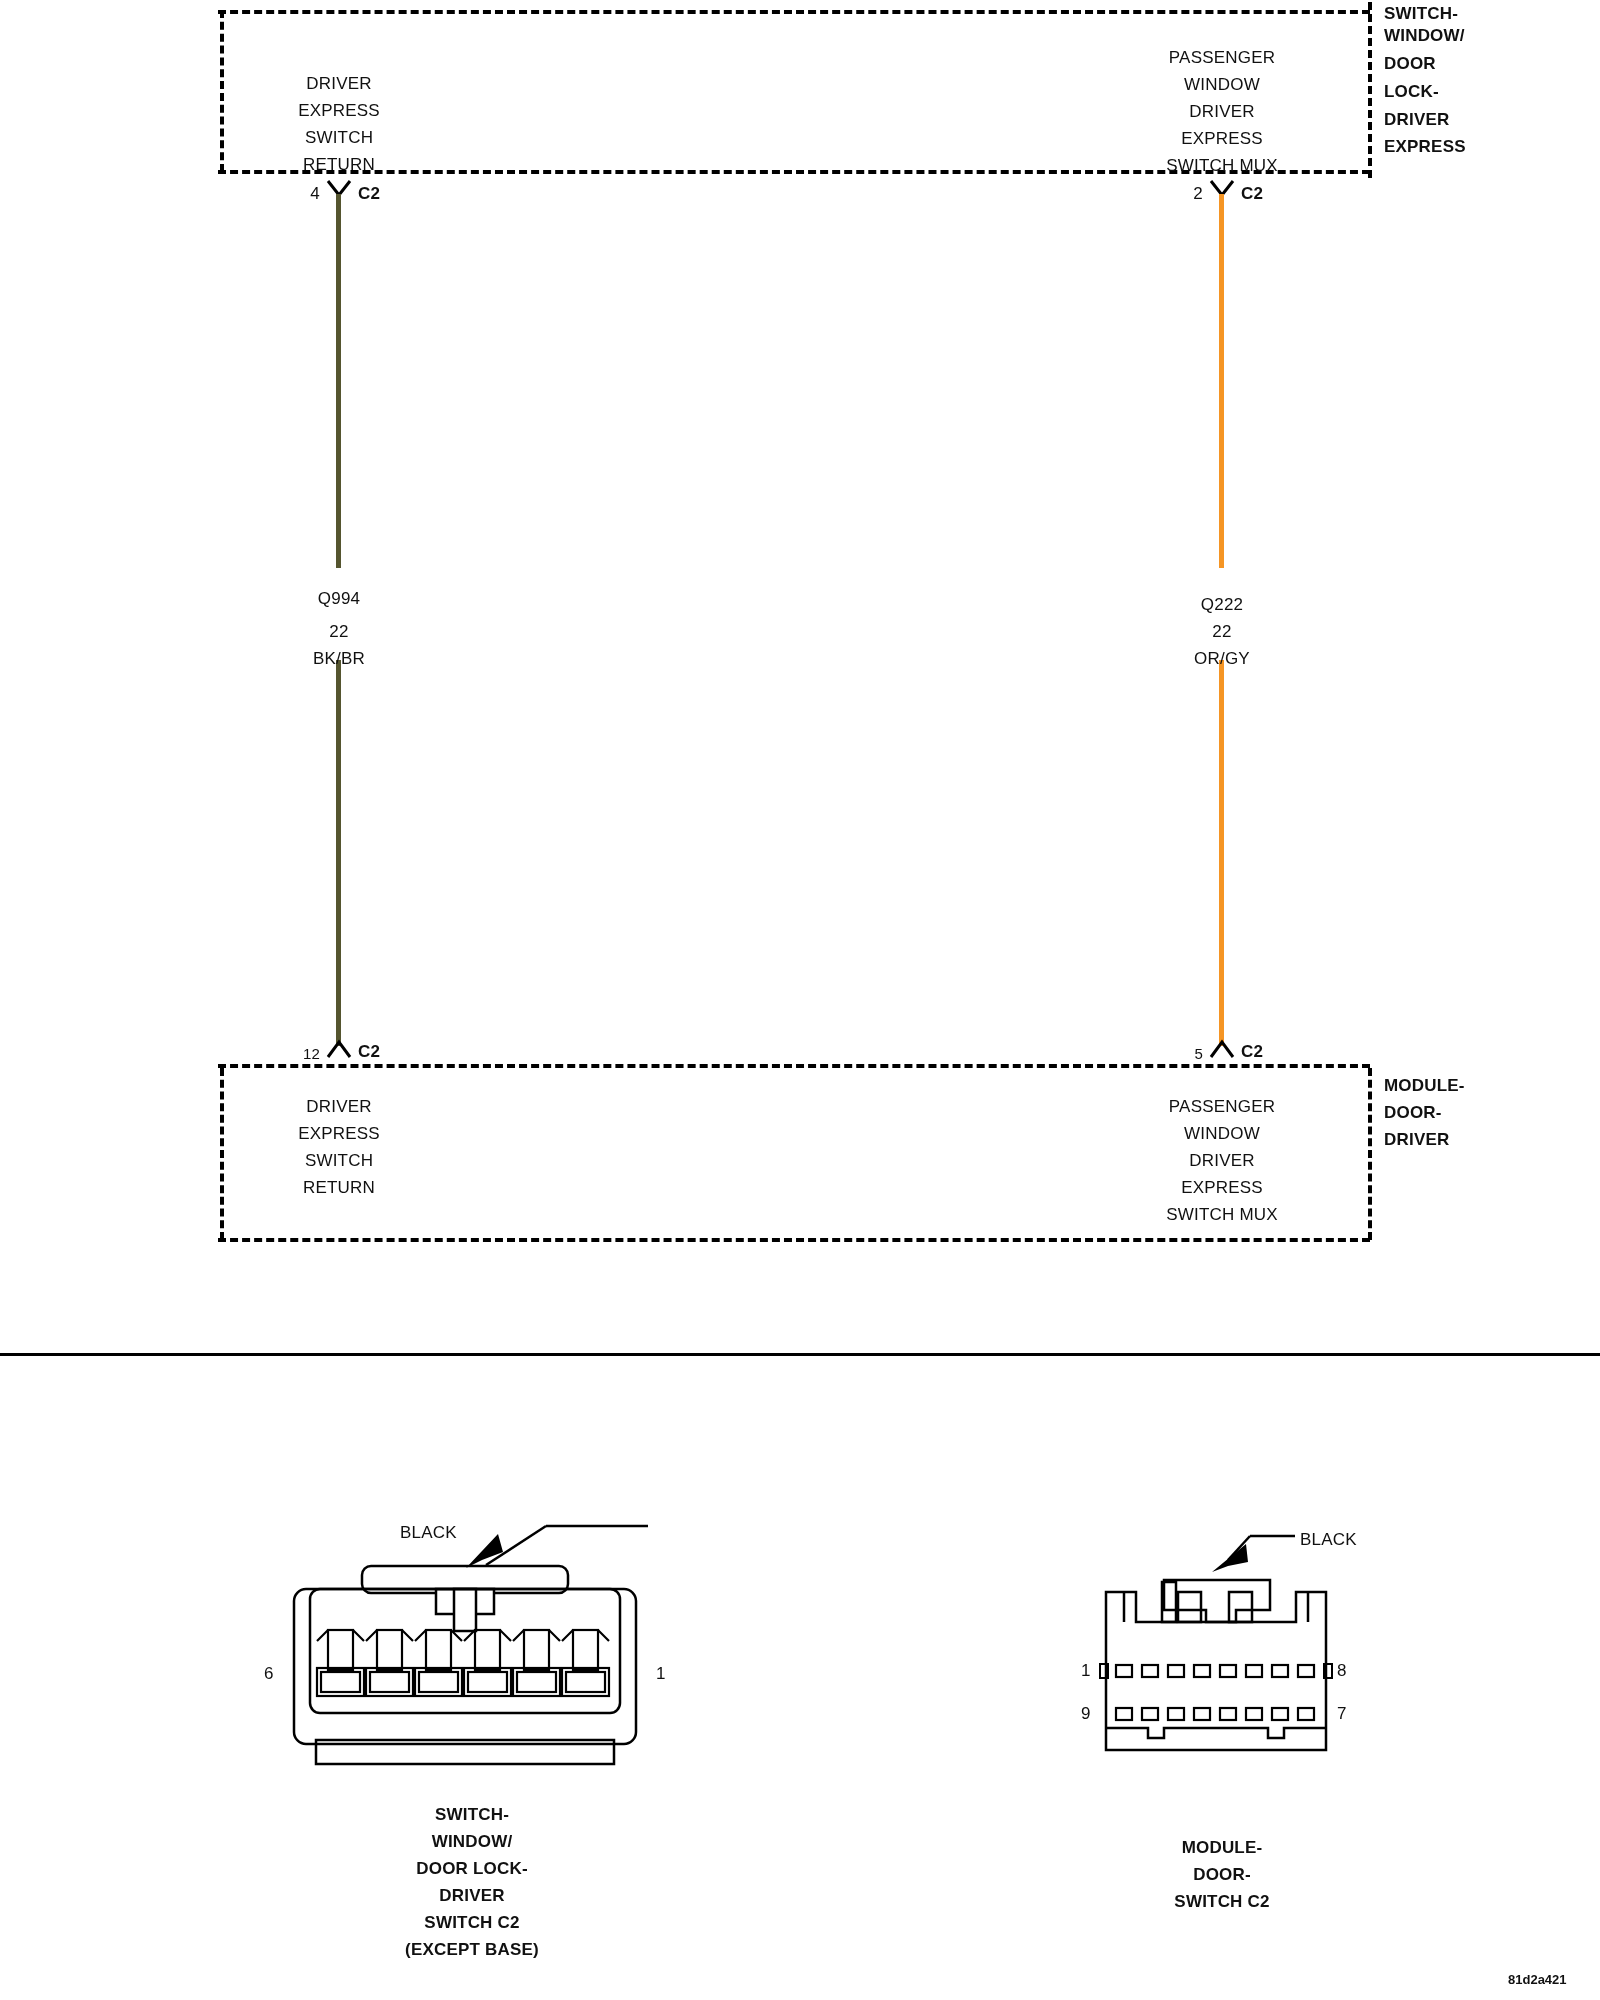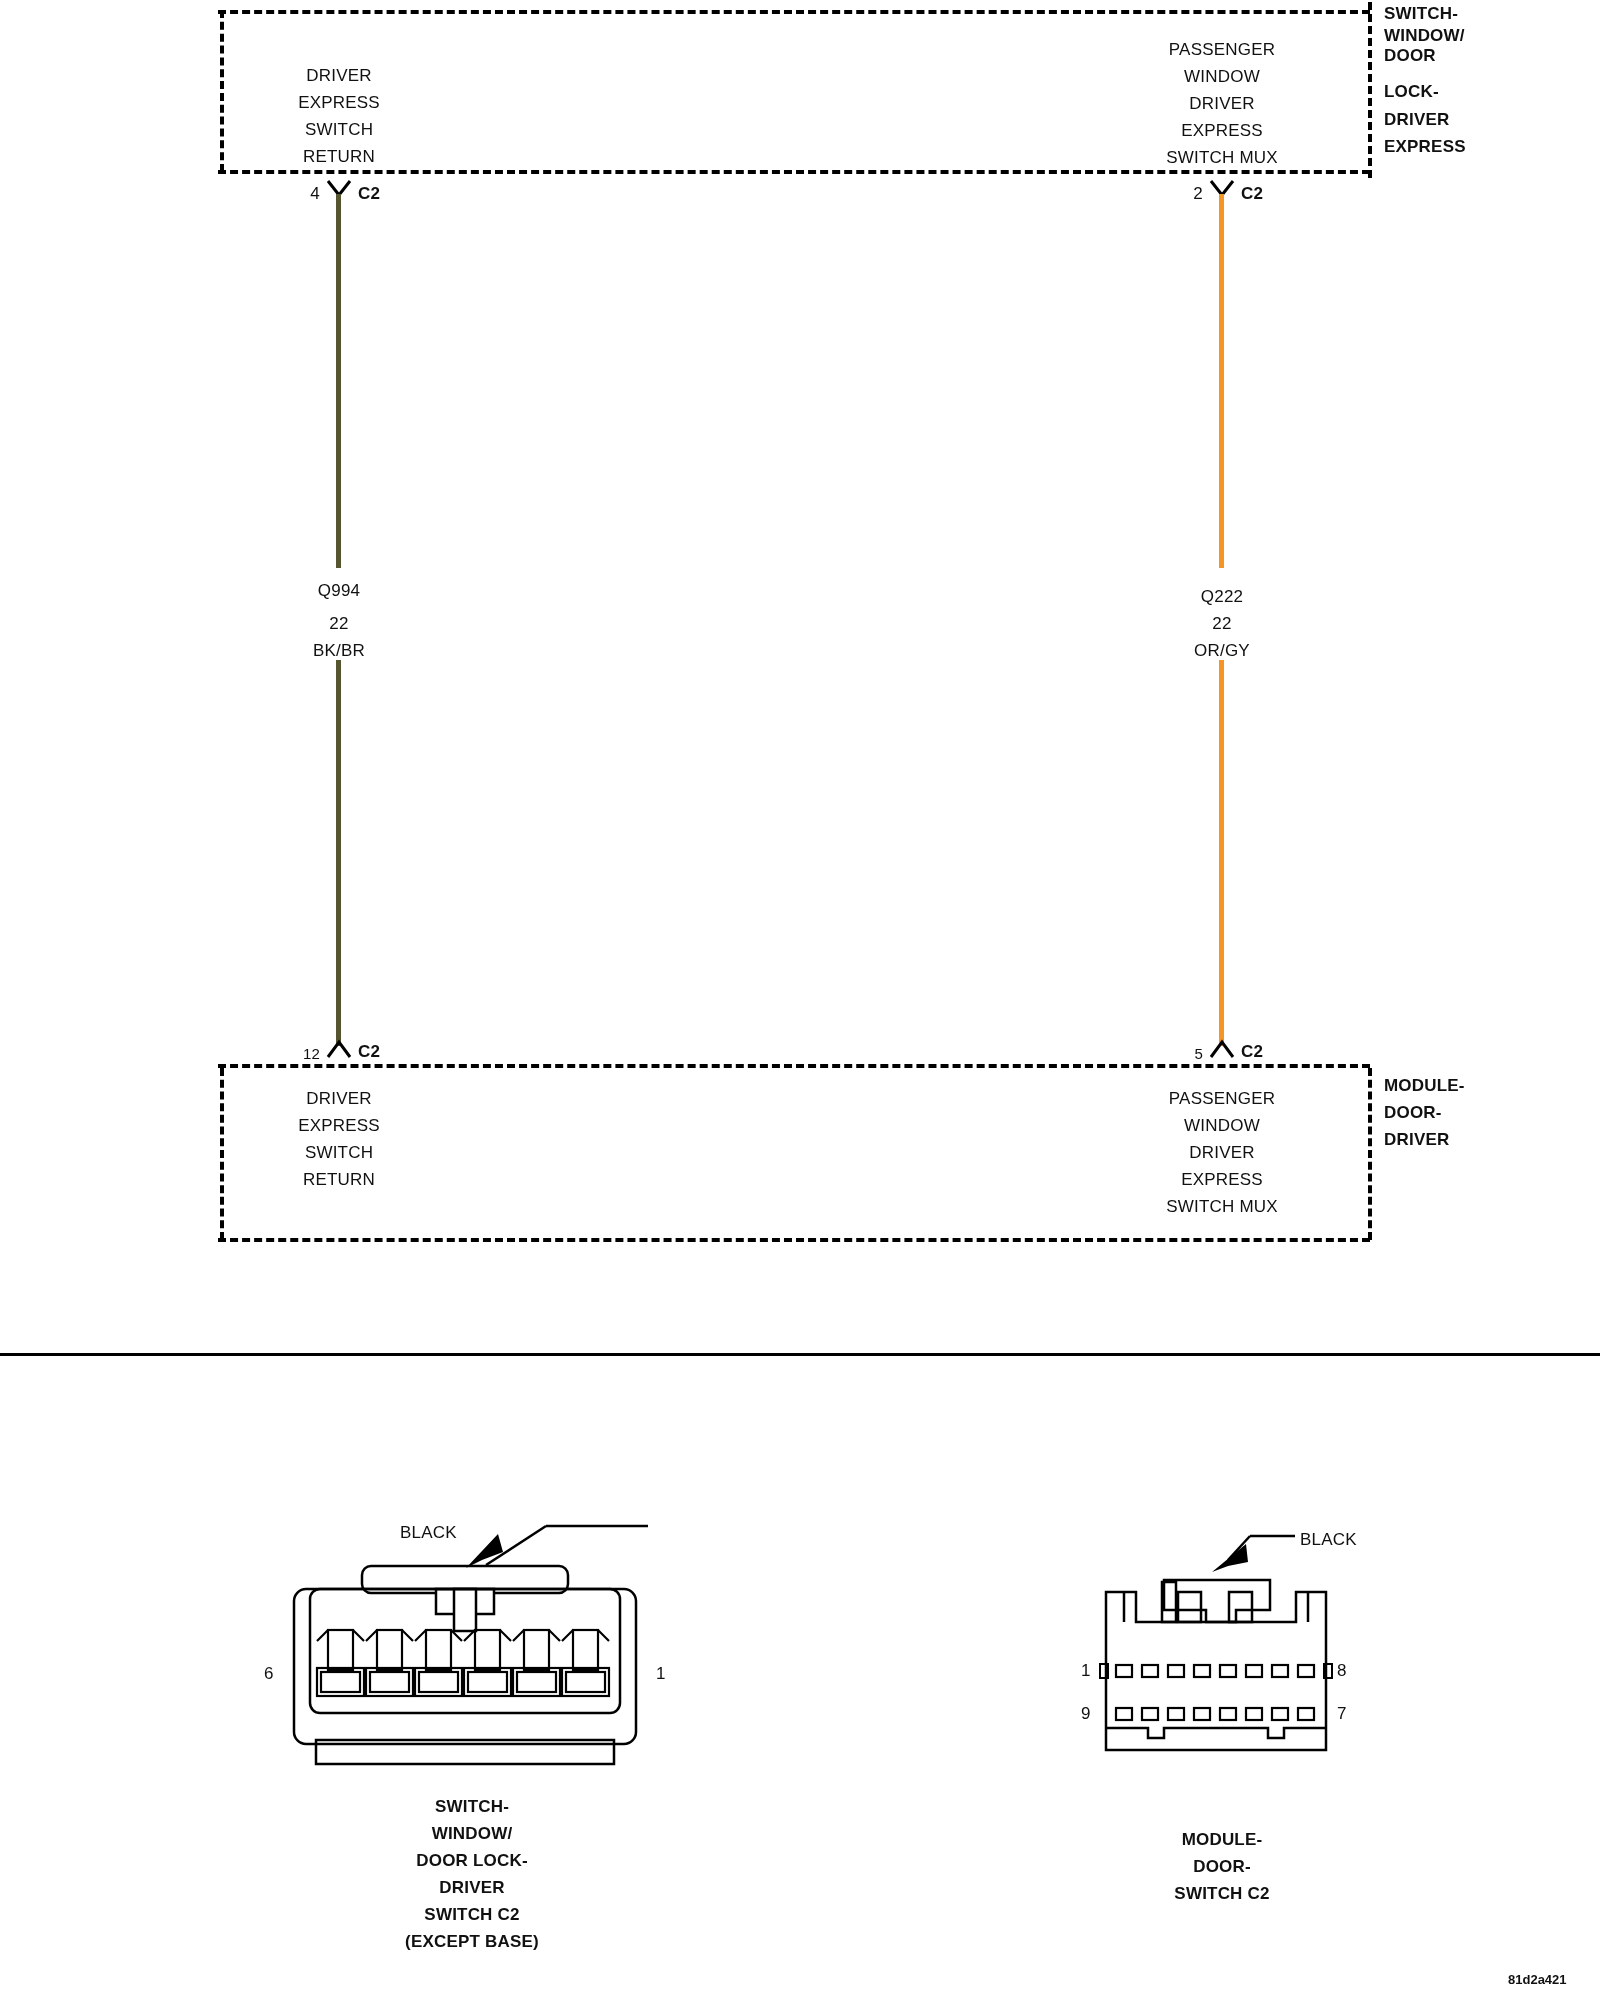--- a/index.html
+++ b/index.html
@@ -19,21 +19,21 @@
 
   
   .txt {
     position: absolute;
     font-size: 17px;
     line-height: 27px;
     color: #111;
     white-space: pre;
     letter-spacing: 0.2px;
   }
-  .txt.center { text-align: center; transform: translateX(-50%); }
+  .txt.center { text-align: center; transform: translateX(-50%); margin-top: 8px; }
   .txt.right  { text-align: right;  transform: translateX(-100%); }
   .bold { font-weight: bold; }
   .small { font-size: 15px; }
   .dash-h {
     position: absolute;
     height: 0;
     border-top: 4px dashed #000;
   }
   .dash-v {
     position: absolute;
@@ -81,21 +81,21 @@
 
   <div>
     <div class="dash-h" style="left:218px; top:10px; width:1152px;"></div>
     <div class="dash-h" style="left:218px; top:170px; width:1152px;"></div>
     <div class="dash-v" style="left:220px; top:10px; height:162px;"></div>
     <div class="dash-v" style="left:1368px; top:2px; height:176px;"></div>
   </div>
 
   <div class="txt bold" style="left:1384px; top:0px;"><span>SWITCH-</span></div>
   <div class="txt bold" style="left:1384px; top:22px;"><span>WINDOW/</span></div>
-  <div class="txt bold" style="left:1384px; top:42px;"><span>DOOR</span></div>
+  <div class="txt bold" style="left:1384px; top:50px;"><span>DOOR</span></div>
   <div class="txt bold" style="left:1384px; top:78px;"><span>LOCK-</span></div>
   <div class="txt bold" style="left:1384px; top:106px;"><span>DRIVER</span></div>
   <div class="txt bold" style="left:1384px; top:133px;"><span>EXPRESS</span></div>
 
   <div class="txt center" style="left:339px; top:62px;"><span>DRIVER</span></div>
   <div class="txt center" style="left:339px; top:89px;"><span>EXPRESS</span></div>
   <div class="txt center" style="left:339px; top:116px;"><span>SWITCH</span></div>
   <div class="txt center" style="left:339px; top:143px;"><span>RETURN</span></div>
 
   <div class="txt center" style="left:1222px; top:36px;"><span>PASSENGER</span></div>

